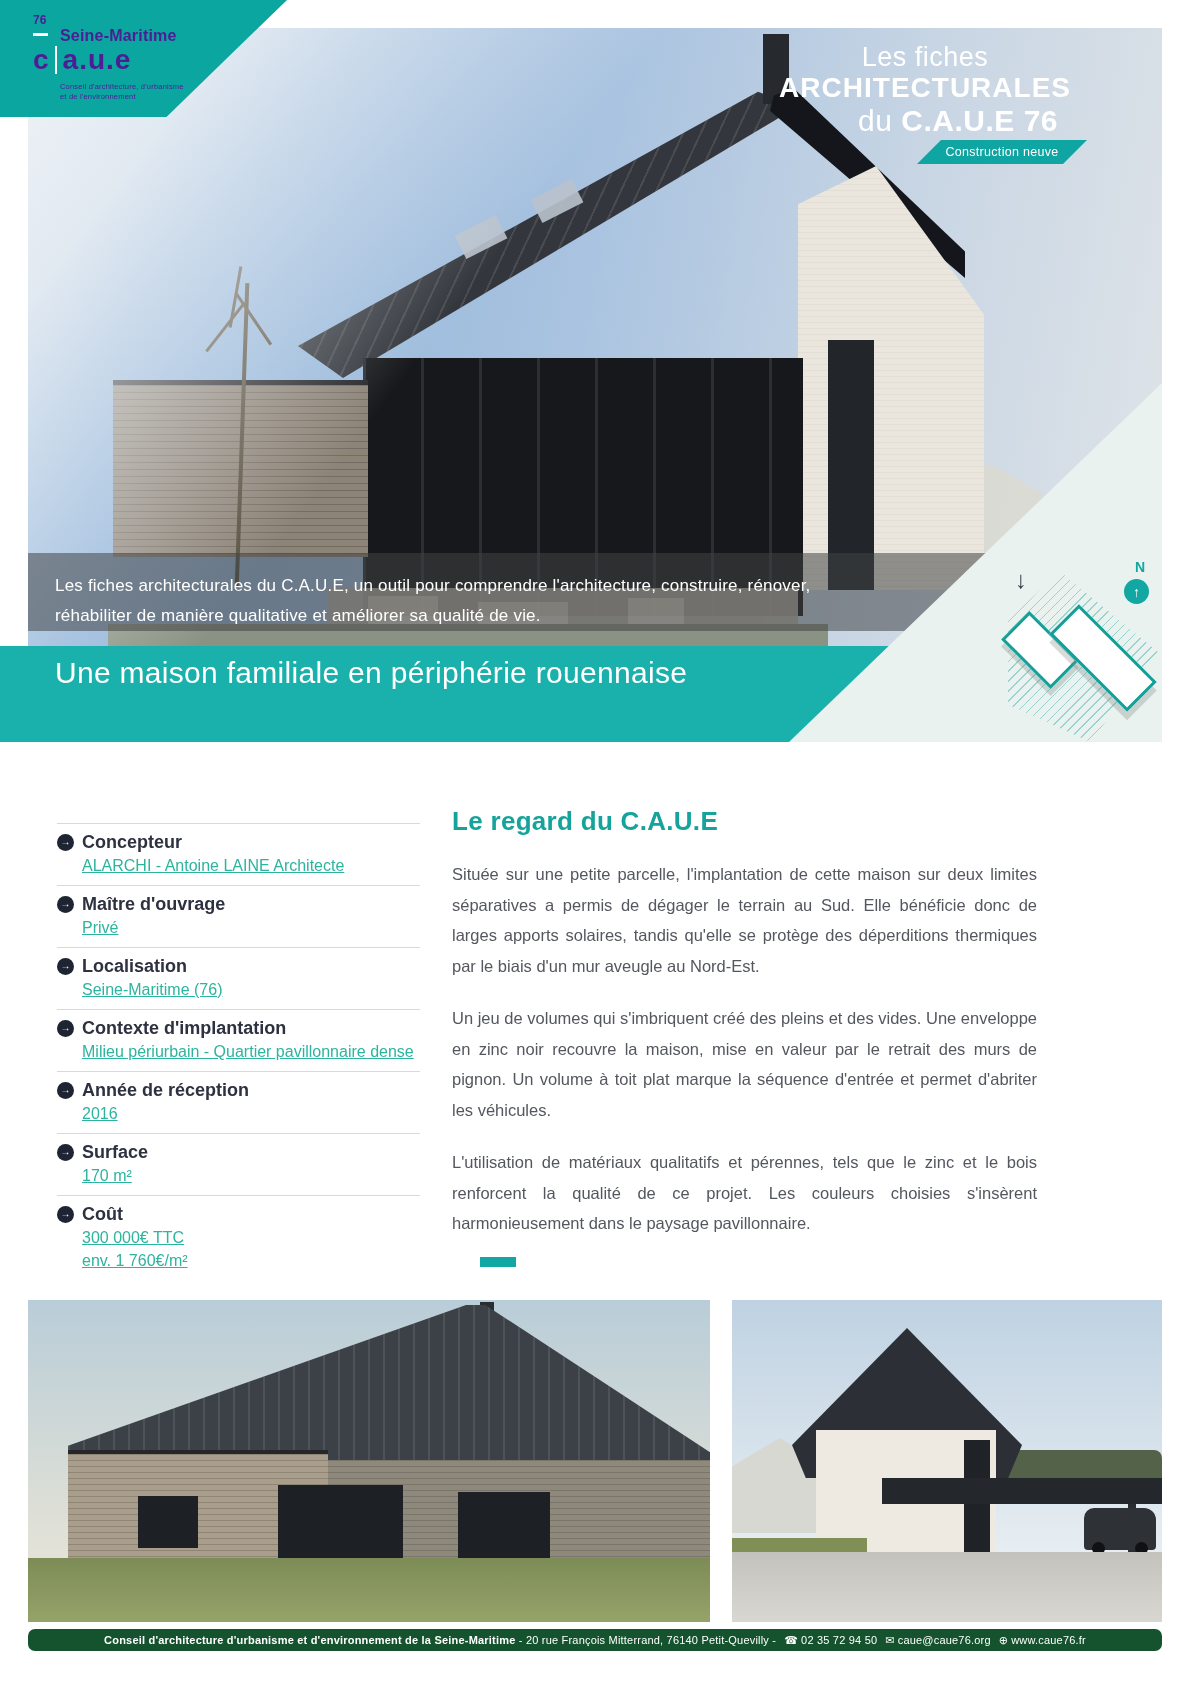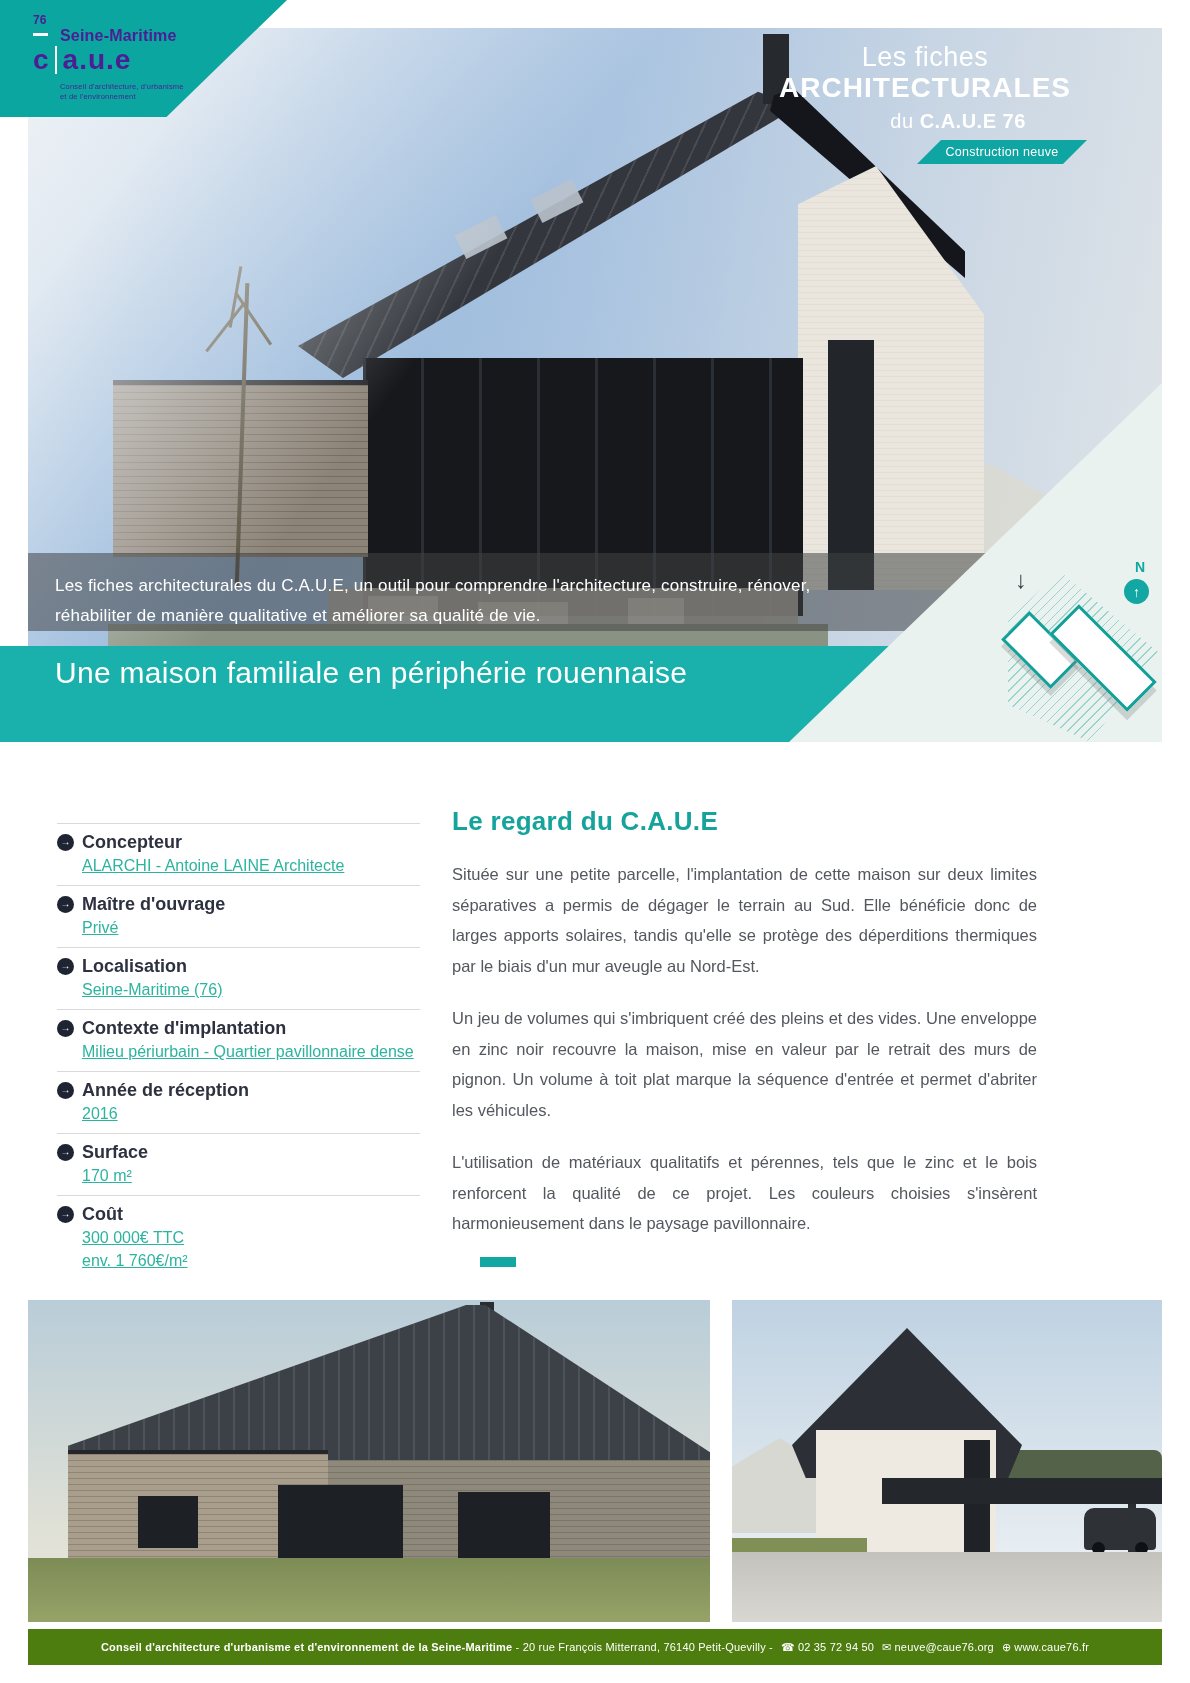--- a/index.html
+++ b/index.html
@@ -66,21 +66,21 @@
   .logo-dash{position:absolute;left:33px;top:33px;width:15px;height:3px;background:#fff;}
   .logo-region{position:absolute;left:60px;top:27px;font-size:16px;font-weight:bold;letter-spacing:.2px;}
   .logo-acro{position:absolute;left:33px;top:44px;display:flex;align-items:center;font-size:28px;font-weight:bold;letter-spacing:1px;}
   .logo-sep{width:2px;height:28px;background:#fff;margin:0 6px 0 5px;}
   .logo-sub{position:absolute;left:60px;top:82px;font-size:7.5px;line-height:10px;letter-spacing:.2px;}
 
   
   .fiches{position:absolute;right:53px;top:42px;z-index:4;text-align:center;color:#fff;}
   .fiches .l1{font-size:27px;font-weight:300;line-height:30px;padding-right:66px;letter-spacing:.5px;}
   .fiches .l2{font-size:28px;font-weight:bold;line-height:32px;padding-right:66px;letter-spacing:1px;}
-  .fiches .l3{font-size:20px;line-height:34px;letter-spacing:.5px;}
+  .fiches .l3{font-size:30px;line-height:34px;letter-spacing:.5px;}
   .fiches .l3 .light{font-weight:300;}
   .fiches .l3 .bold{font-weight:bold;}
   .badge{position:absolute;left:917px;top:140px;width:170px;height:24px;z-index:4;background:#0fa5a2;color:#fff;
      clip-path:polygon(24px 0,100% 0,146px 100%,0 100%);
      font-size:12.5px;line-height:24px;text-align:center;letter-spacing:.3px;}
 
   
   .sidebar{position:absolute;left:57px;top:823px;width:363px;z-index:2;}
   .sb-item{border-top:1px solid #d9d9d9;padding:7px 0 9px;}
   .sb-head{display:flex;align-items:center;gap:8px;font-size:18px;font-weight:bold;color:#2d3140;line-height:22px;}
@@ -118,22 +118,22 @@
   .br-wall{position:absolute;left:84px;top:130px;width:180px;height:125px;background:#eeeae1;}
   .br-win{position:absolute;left:232px;top:140px;width:26px;height:115px;background:#1f2226;}
   .br-canopy{position:absolute;left:150px;top:178px;width:280px;height:26px;background:#24272c;}
   .br-post{position:absolute;left:396px;top:204px;width:8px;height:52px;background:#2a2d31;}
   .br-car{position:absolute;left:352px;top:208px;width:72px;height:42px;background:#2e3135;border-radius:10px 12px 4px 4px;}
   .br-wheel{position:absolute;bottom:-5px;width:13px;height:13px;border-radius:50%;background:#101114;}
   .br-drive{position:absolute;left:0;top:252px;width:430px;height:70px;background:linear-gradient(180deg,#c3c2bc,#d8d7d1);}
   .br-grass{position:absolute;left:0;top:238px;width:135px;height:84px;background:#7f8f55;}
 
   
-  .footer{position:absolute;left:28px;top:1629px;width:1134px;height:36px;z-index:2;background:#4d7c0f;color:#fff;
-     display:flex;align-items:center;justify-content:center;font-size:11px;letter-spacing:.2px;white-space:nowrap;}
+  .footer{position:absolute;left:28px;top:1629px;width:1134px;height:22px;z-index:2;background:#14532d;color:#fff;
+     display:flex;align-items:center;justify-content:center;font-size:11px;letter-spacing:.2px;white-space:nowrap;border-radius:7px;}
   .footer b{font-weight:bold;}
   .footer .fi{margin:0 3px 0 8px;font-size:11px;}
   .footer a{color:#fff;text-decoration:none;}
 </style>
 </head>
 <body>
 
 <div class="page">
 
   <div class="photo">
@@ -303,18 +303,18 @@
     <div class="br-grass"></div>
     <div class="br-drive"></div>
   </div>
 
   <div class="footer">
     <b>Conseil d'architecture d'urbanisme et d'environnement de la Seine-Maritime</b>&nbsp;
     <span>- 20 rue François Mitterrand, 76140 Petit-Quevilly -</span>
     <span class="fi">☎</span>
     <span>02 35 72 94 50</span>
     <span class="fi">✉</span>
-    <a>neuve@caue76.org</a>
+    <a>caue@caue76.org</a>
     <span class="fi">⊕</span>
     <a>www.caue76.fr</a>
   </div>
 
 </div>
 
 </body></html>

